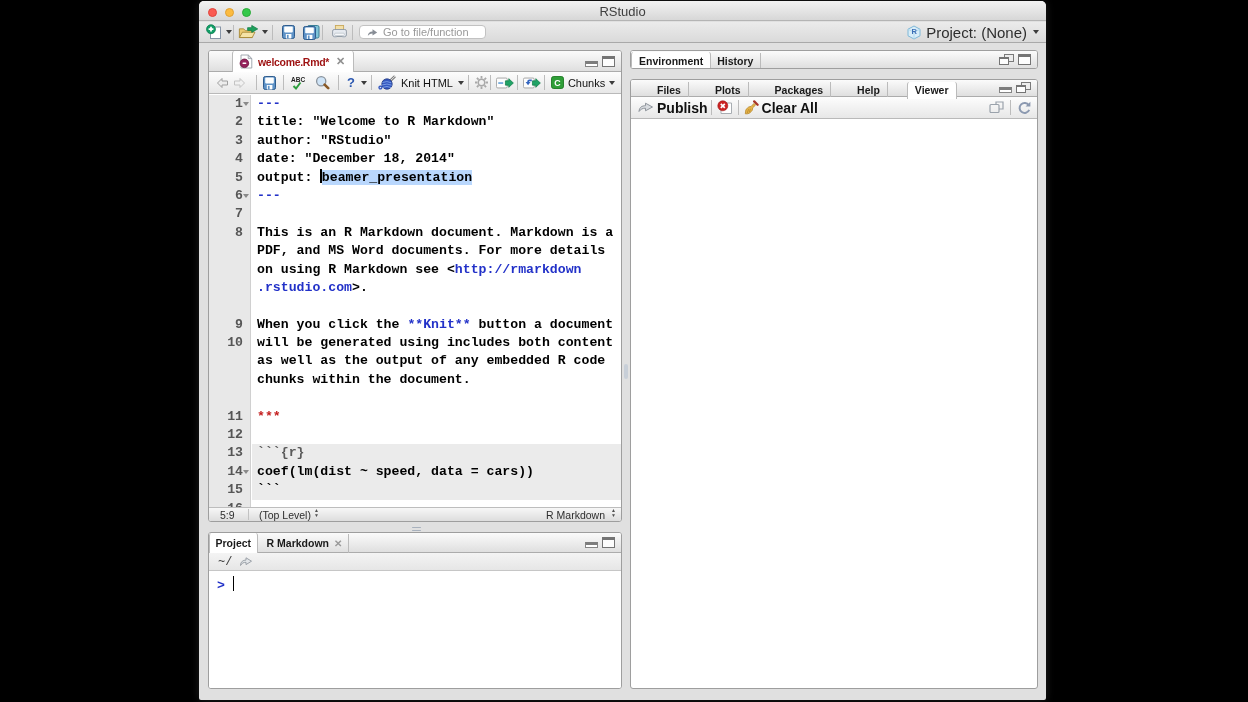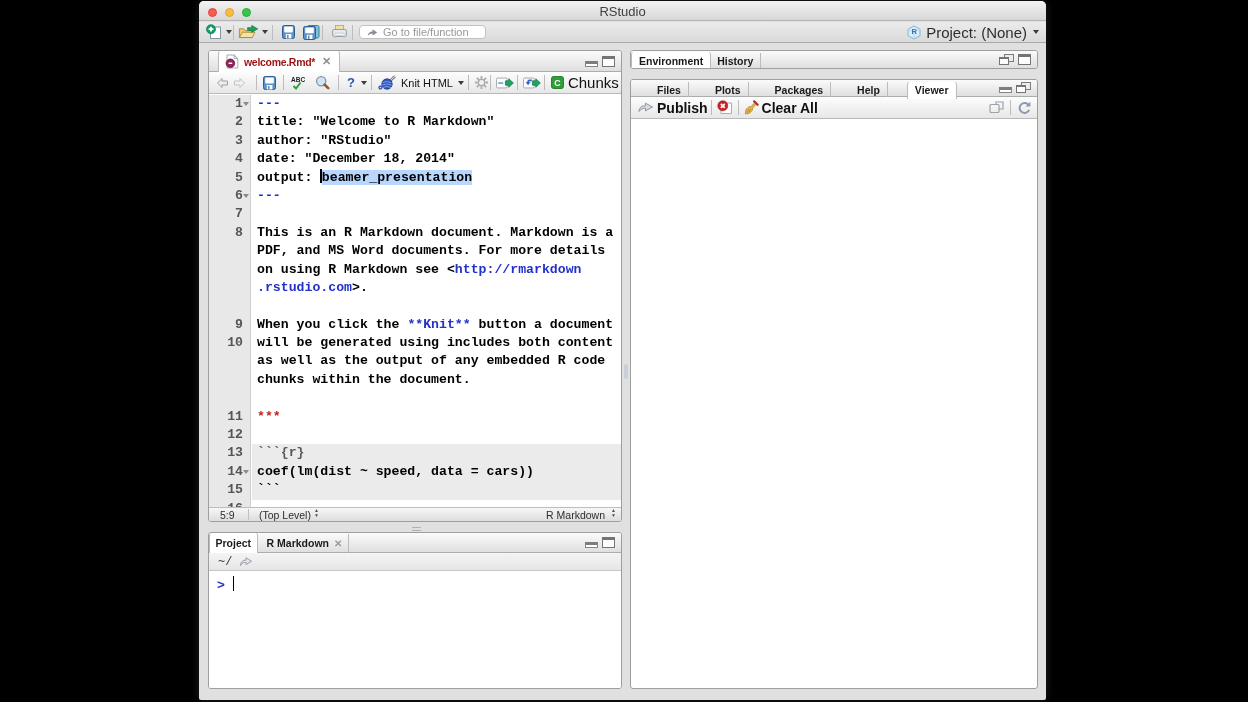--- a/index.html
+++ b/index.html
@@ -145,21 +145,21 @@
         <path d="M7 1 L13 4.2 L13 10.8 L7 14 L1 10.8 L1 4.2 Z" fill="#d8edf8" stroke="#7fb8d8" stroke-width="1"></path>
         <path d="M1 4.2 L7 7.2 L13 4.2 M7 7.2 L7 14" fill="none" stroke="#a8d4ea" stroke-width="0.8"></path>
         <text x="4.6" y="9.4" font-family="Liberation Sans" font-size="7.5" font-weight="bold" fill="#3c6fb6">R</text>
       </svg>
       <span style="font-size:15px; color:#2e2e2e; margin-left:5px">Project: (None)</span>
       <span class="caret" style="margin-left:6px"></span>
     </div>
   </div>
   <div class="pane" id="editor">
     <div class="tabbar" id="edTabs">
-      <span class="tab active" style="padding:0 8px 0 6px; border-left:1px solid #bbb; margin-left:9px">
+      <span class="tab active" style="padding:0 8px 0 6px; border-left:1px solid #bbb; margin-left:23px">
         <svg width="14" height="15" viewBox="0 0 14 15">
           <path d="M2 1 H9.2 L12.8 4.6 V14 H2 Z" fill="#fff" stroke="#99a0a8" stroke-width="0.9"></path>
           <path d="M9.2 1 L9.2 4.6 H12.8 Z" fill="#e4e7ea" stroke="#99a0a8" stroke-width="0.8"></path>
           <circle cx="5.4" cy="9.3" r="4.3" fill="#94235c" stroke="#6b113e" stroke-width="0.8"></circle>
           <rect x="3.4" y="8.5" width="4" height="1.6" rx="0.8" fill="#fff"></rect>
         </svg>
         <span style="color:#9e1212; margin-left:5px; font-size:10.5px; letter-spacing:-0.3px">welcome.Rmd*</span>
         <span style="color:#909090; margin-left:7px; font-size:11px">✕</span>
       </span>
       <div class="winbtns">
@@ -223,21 +223,21 @@
         <rect x="0.5" y="1.5" width="12" height="11" rx="1.5" fill="#fdfdfd" stroke="#9f9f9f"></rect>
         <path d="M4.7 6 L4.7 5.4 Q4.7 3.2 7.2 3.2 L9.8 3.2 L9.8 5 L7.4 5 Q6.5 5 6.5 6 Z" fill="#3465c0"></path>
         <path d="M2.9 5.8 L8.3 5.8 L5.6 9.6 Z" fill="#3465c0"></path>
         <path d="M10.5 4.6 L14.2 4.6 L14.2 2.2 L19.3 7 L14.2 11.8 L14.2 9.4 L10.5 9.4 Z" fill="#21a366" stroke="#107c47" stroke-width="0.8"></path>
       </svg>
       <span class="sep" style="margin:0 6px 0 3px"></span>
       <svg class="icon" width="13" height="13" viewBox="0 0 14 14">
         <rect x="0.5" y="0.5" width="13" height="13" rx="2.5" fill="#2f9e38" stroke="#1d7a24"></rect>
         <text x="3.6" y="10.5" font-family="Liberation Sans" font-size="9.5" font-weight="bold" fill="#fff">C</text>
       </svg>
-      <span style="font-size:15px; color:#111; margin-left:4px">Chunks</span>
+      <span style="font-size:11px; color:#111; margin-left:4px">Chunks</span>
       <span class="caret" style="margin-left:4px"></span>
     </div>
     <div id="edBody">
       <div id="gutter">
         <div class="crow">1<div class="fold" style="top:7px"></div></div>
         <div class="crow">2</div>
         <div class="crow">3</div>
         <div class="crow">4</div>
         <div class="crow">5</div>
         <div class="crow">6<div class="fold" style="top:99px"></div></div>

